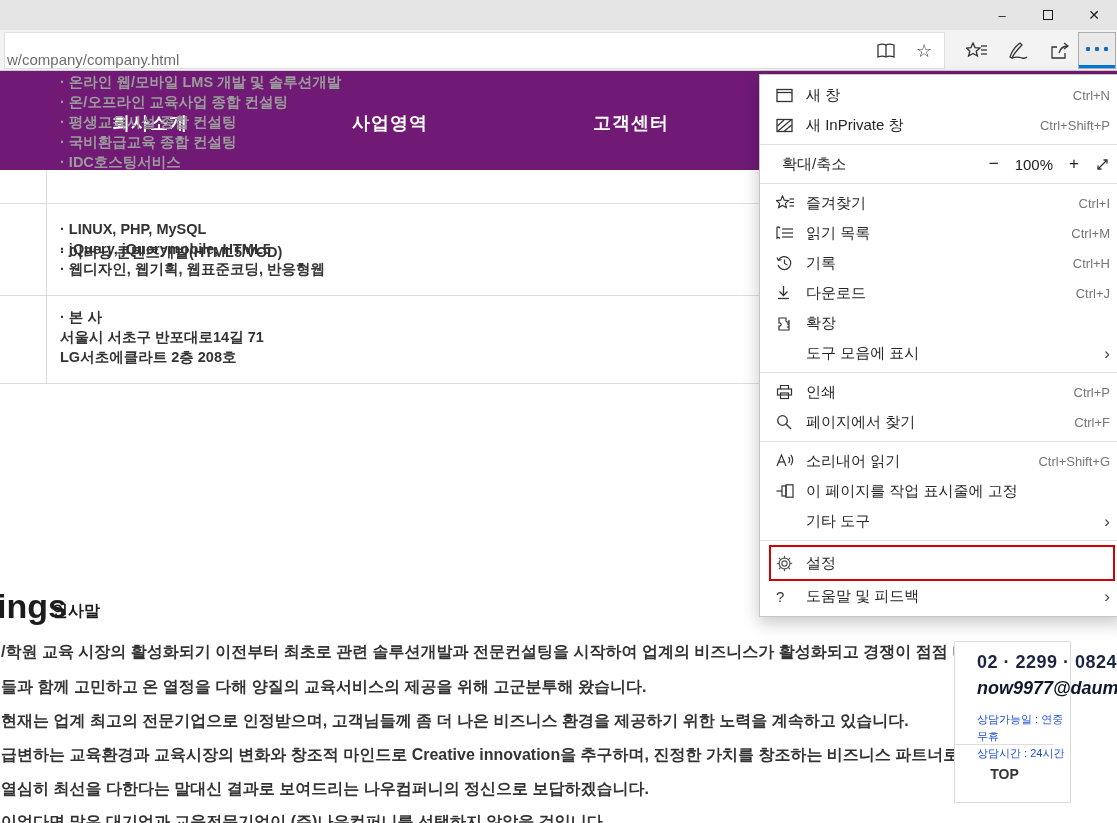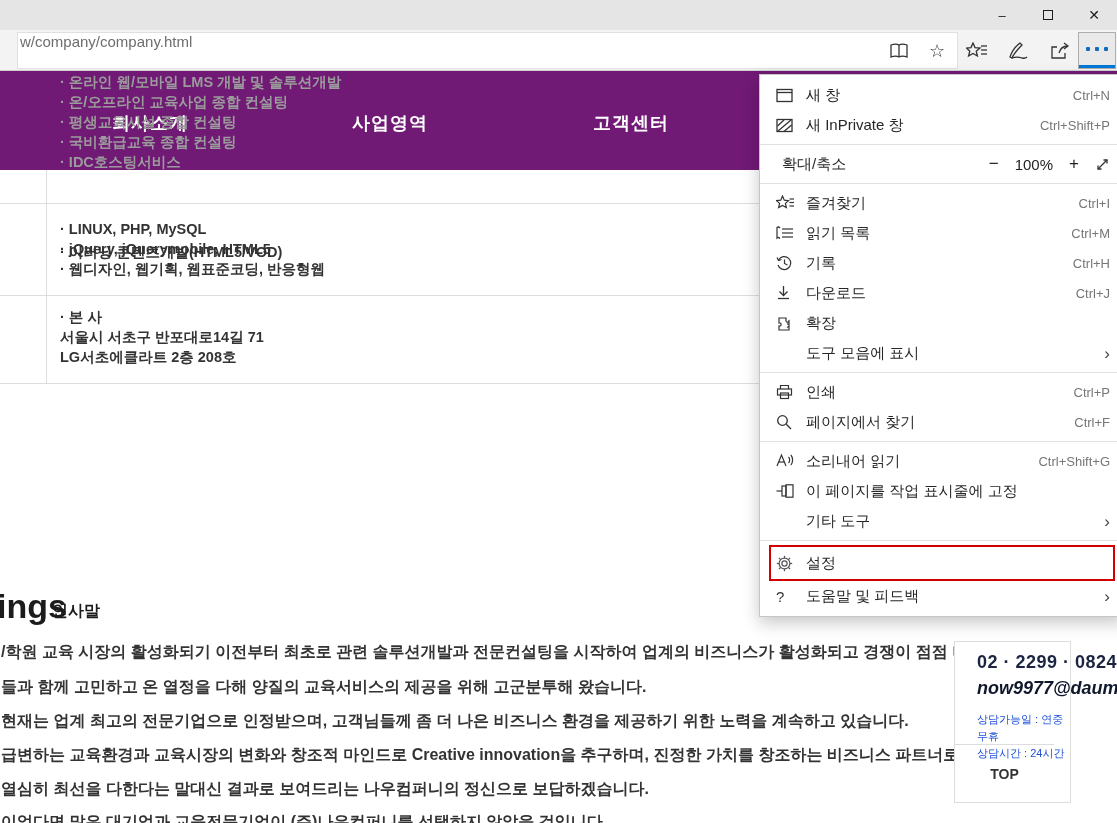--- a/index.html
+++ b/index.html
@@ -10,21 +10,21 @@
   }
   
   .titlebar { position:absolute; top:0; left:0; width:1117px; height:30px; background:#e5e5e5; z-index:40; }
   .winbtn { position:absolute; top:0; width:46px; height:30px; display:flex; align-items:center; justify-content:center; color:#1c1c1c; font-size:13px; }
   .winbtn.min   { right:92px; }
   .winbtn.max   { right:46px; }
   .winbtn.close { right:0; font-size:14px; }
   .maxglyph { width:10px; height:10px; border:1px solid #1c1c1c; display:inline-block; }
 
   .urlrow { position:absolute; top:30px; left:0; width:1117px; height:41px; background:#f3f3f3; border-bottom:1px solid #cfcfcf; z-index:40; }
-  .addressbar { position:absolute; top:2px; left:17px; width:941px; height:37px; background:#fff; border:1px solid #e0e0e0; display:flex; align-items:flex-start; }
+  .addressbar { position:absolute; top:2px; left:4px; width:941px; height:37px; background:#fff; border:1px solid #e0e0e0; display:flex; align-items:flex-end; }
   .urltext { color:#6e6e6e; font-size:15px; padding-left:2px; white-space:nowrap; }
   .abar-icons { position:absolute; right:8px; top:0; height:35px; display:flex; align-items:center; gap:14px; }
   .tb-icon { width:24px; height:24px; display:flex; align-items:center; justify-content:center; color:#333; font-size:18px; }
   .tb-float { position:absolute; top:2px; height:37px; width:38px; display:flex; align-items:center; justify-content:center; }
   .fav-list-btn { left:958px; }
   .pen-btn { left:999px; }
   .share-btn { left:1041px; }
   .more-btn { left:1078px; width:38px; background:#e9e9e9; border:1px solid #aeaeae; }
   .more-strip { position:absolute; left:0; right:0; bottom:0; height:3px; background:#0078d7; }
   .dots { display:flex; gap:5px; margin-top:-3px; }

